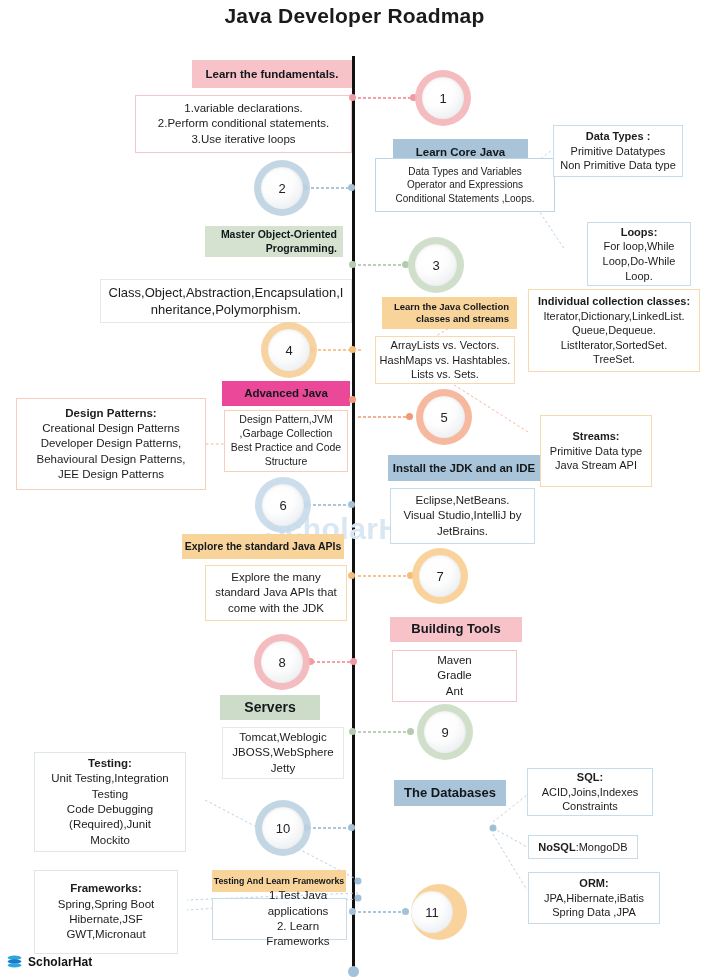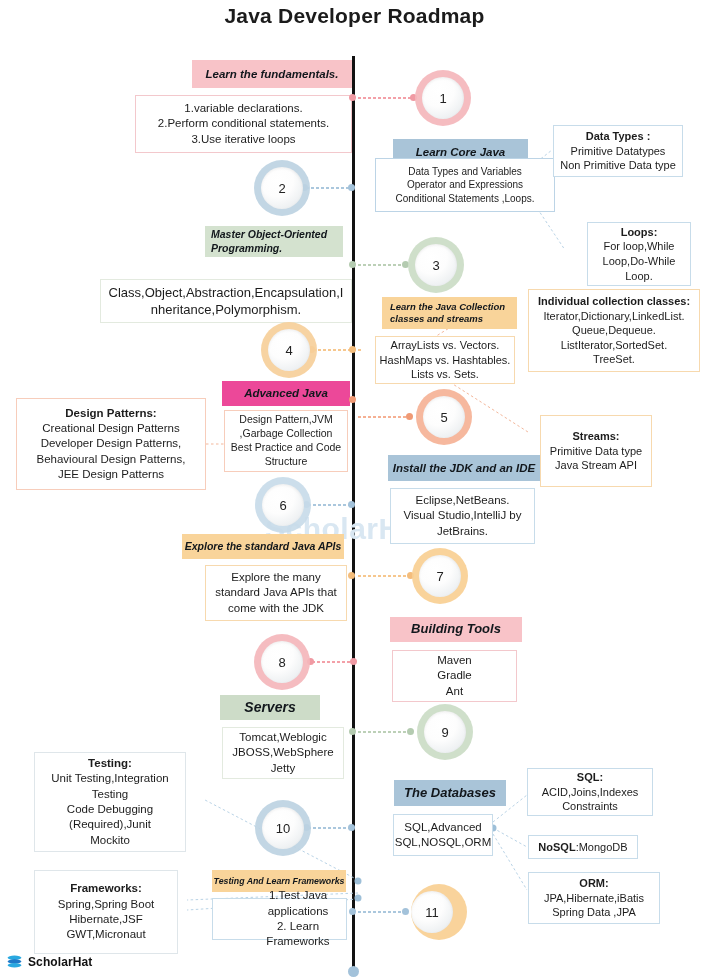--- a/index.html
+++ b/index.html
@@ -58,23 +58,22 @@
     background-size: 5px 2px;
   }
   .dot {
     position: absolute; width: 7px; height: 7px; border-radius: 50%;
   }
 
   
   .pill {
     position: absolute;
     display: flex; align-items: center; justify-content: center;
-    text-align: left; font-weight: bold; color: #12171c;
+    text-align: right; font-weight: bold; color: #12171c;
     line-height: 1.25;
-    font-style: italic;
   }
 
   
   .box {
     position: absolute; background: #ffffff;
     display: flex; flex-direction: column;
     align-items: center; justify-content: center;
     text-align: center; color: #1c1c1c;
     line-height: 1.33;
   }
@@ -269,24 +268,20 @@
     <div>JBOSS,WebSphere</div>
     <div>Jetty</div>
   </div>
   <div class="conn" style="left:358px; top:731px; width:52px; color:#bcd0b7;"></div>
   <div class="dot" style="left:349px; top:728px; background:#b4cbb0;"></div>
   <div class="dot" style="left:407px; top:728px; background:#b4cbb0;"></div>
 
   <div class="pill" style="left:394px; top:780px; width:112px; height:26px; background:#a9c4d8; font-size:13px;">
     <span>The Databases</span>
   </div>
-  <div class="box" style="left:393px; top:814px; width:100px; height:42px; border:1px solid #c7dcea; font-size:11.5px;">
-    <div>SQL,Advanced</div>
-    <div>SQL,NOSQL,ORM</div>
-  </div>
   <div class="conn" style="left:308px; top:827px; width:42px; color:#aac7dd;"></div>
   <div class="dot" style="left:303px; top:824px; background:#a3c2da;"></div>
   <div class="dot" style="left:348px; top:824px; background:#a3c2da;"></div>
 
   <div class="box" style="left:34px; top:752px; width:152px; height:100px; border:1px solid #dfe6ea; font-size:11.5px;">
     <div class="bt">Testing:</div>
     <div>Unit Testing,Integration</div>
     <div>Testing</div>
     <div>Code Debugging</div>
     <div>(Required),Junit</div>

